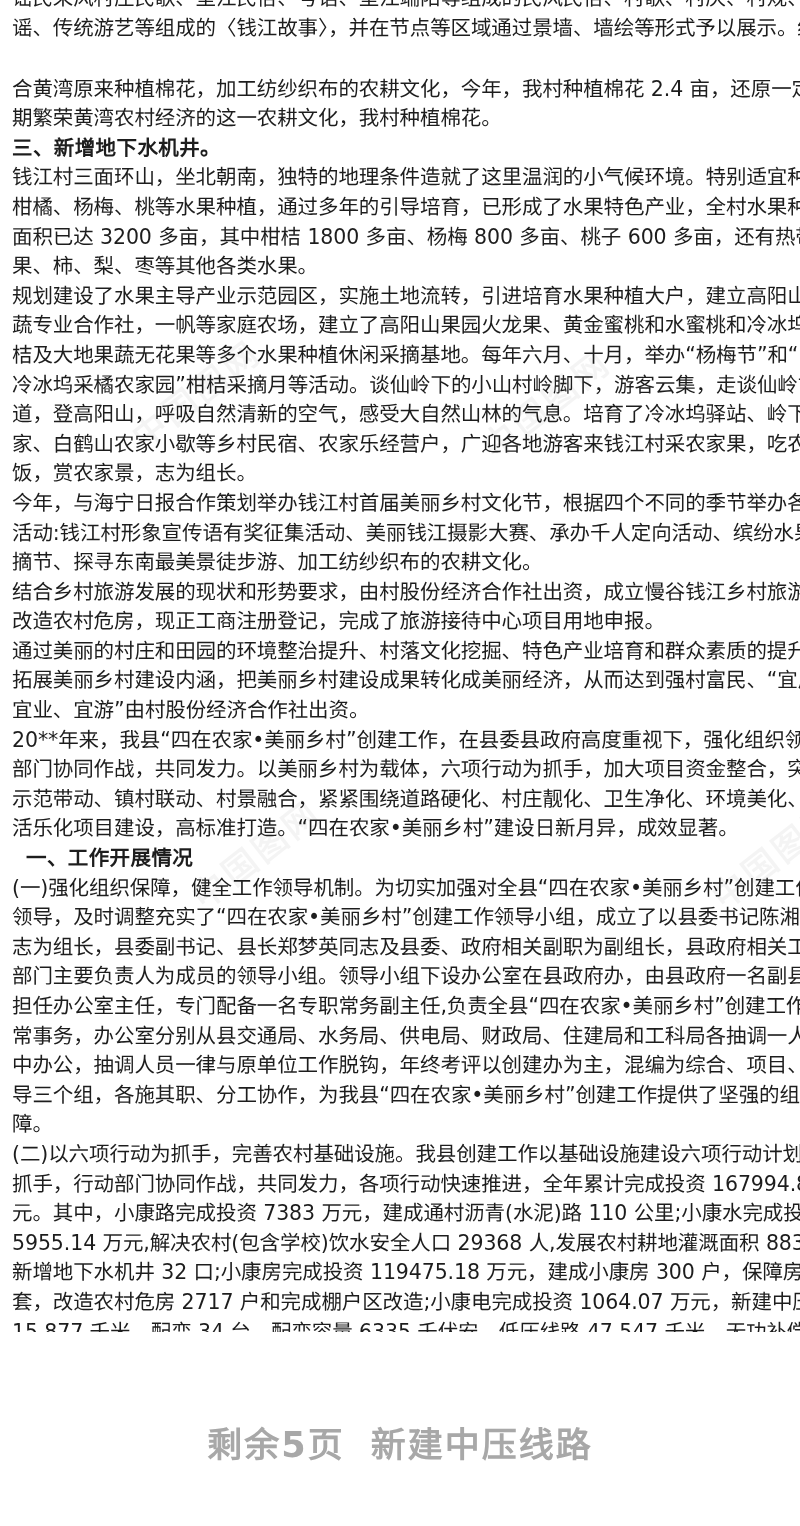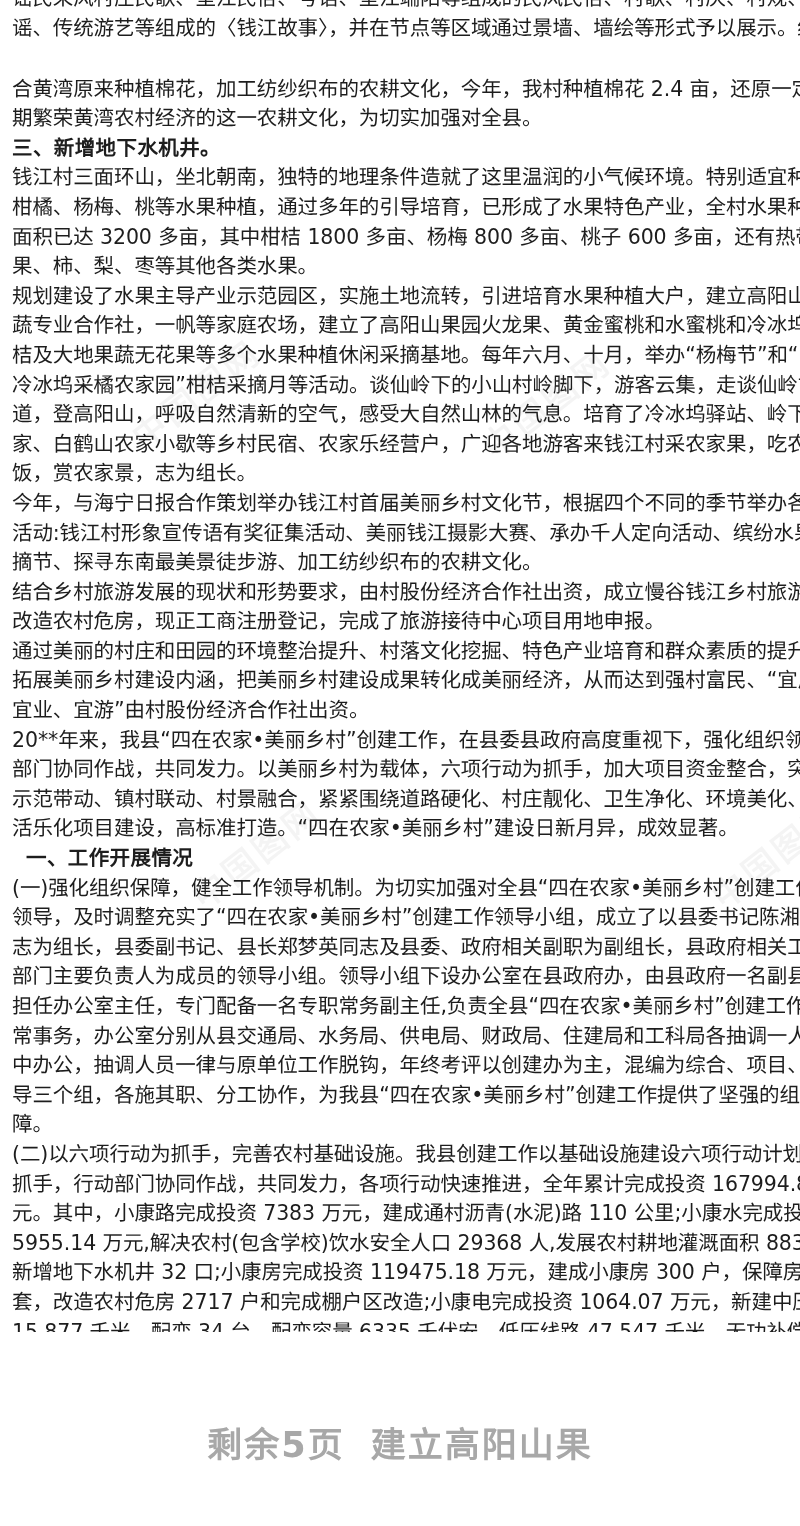--- a/index.html
+++ b/index.html
@@ -123,21 +123,21 @@
 
   <div class="doc-body">
 
     <div class="clip-wrap">
       <div class="line">谣民采风村庄民歌、垫江民俗、号语、垫江端阳等组成的民风民俗、村歌、村庆、村规、村训等民</div>
     </div>
 
     <div class="line">谣、传统游艺等组成的〈钱江故事〉，并在节点等区域通过景墙、墙绘等形式予以展示。结</div>
     <div class="spacer-para"></div>
     <div class="line">合黄湾原来种植棉花，加工纺纱织布的农耕文化，今年，我村种植棉花 2.4 亩，还原一定时</div>
-    <div class="line">期繁荣黄湾农村经济的这一农耕文化，为切实加强对全县。</div>
+    <div class="line">期繁荣黄湾农村经济的这一农耕文化，我村种植棉花。</div>
 
     <div class="line heading">三、新增地下水机井。</div>
 
     <div class="line">钱江村三面环山，坐北朝南，独特的地理条件造就了这里温润的小气候环境。特别适宜种植</div>
     <div class="line">柑橘、杨梅、桃等水果种植，通过多年的引导培育，已形成了水果特色产业，全村水果种植</div>
     <div class="line">面积已达 3200 多亩，其中柑桔 1800 多亩、杨梅 800 多亩、桃子 600 多亩，还有热带火龙</div>
     <div class="line">果、柿、梨、枣等其他各类水果。</div>
 
     <div class="line">规划建设了水果主导产业示范园区，实施土地流转，引进培育水果种植大户，建立高阳山果</div>
     <div class="line">蔬专业合作社，一帆等家庭农场，建立了高阳山果园火龙果、黄金蜜桃和水蜜桃和冷冰坞柑</div>
@@ -182,16 +182,16 @@
     <div class="line">新增地下水机井 32 口;小康房完成投资 119475.18 万元，建成小康房 300 户，保障房 8145</div>
     <div class="line">套，改造农村危房 2717 户和完成棚户区改造;小康电完成投资 1064.07 万元，新建中压线路</div>
     <div class="line">15.877 千米、配变 34 台、配变容量 6335 千伏安、低压线路 47.547 千米、无功补偿容量</div>
     <div class="line">1740 千乏;小康讯完成投资 9102.81 万元，改造农村危旧邮政普遍服务网点 2 个，建设村级</div>
 
   </div>
 
   <div class="fade-zone"></div>
 
   <div class="more-pages">
-    <span>剩余5页</span><span class="gap"></span><span>建立高阳山果</span>
+    <span>剩余5页</span><span class="gap"></span><span>新建中压线路</span>
   </div>
 
 </div>
 
 </body></html>

